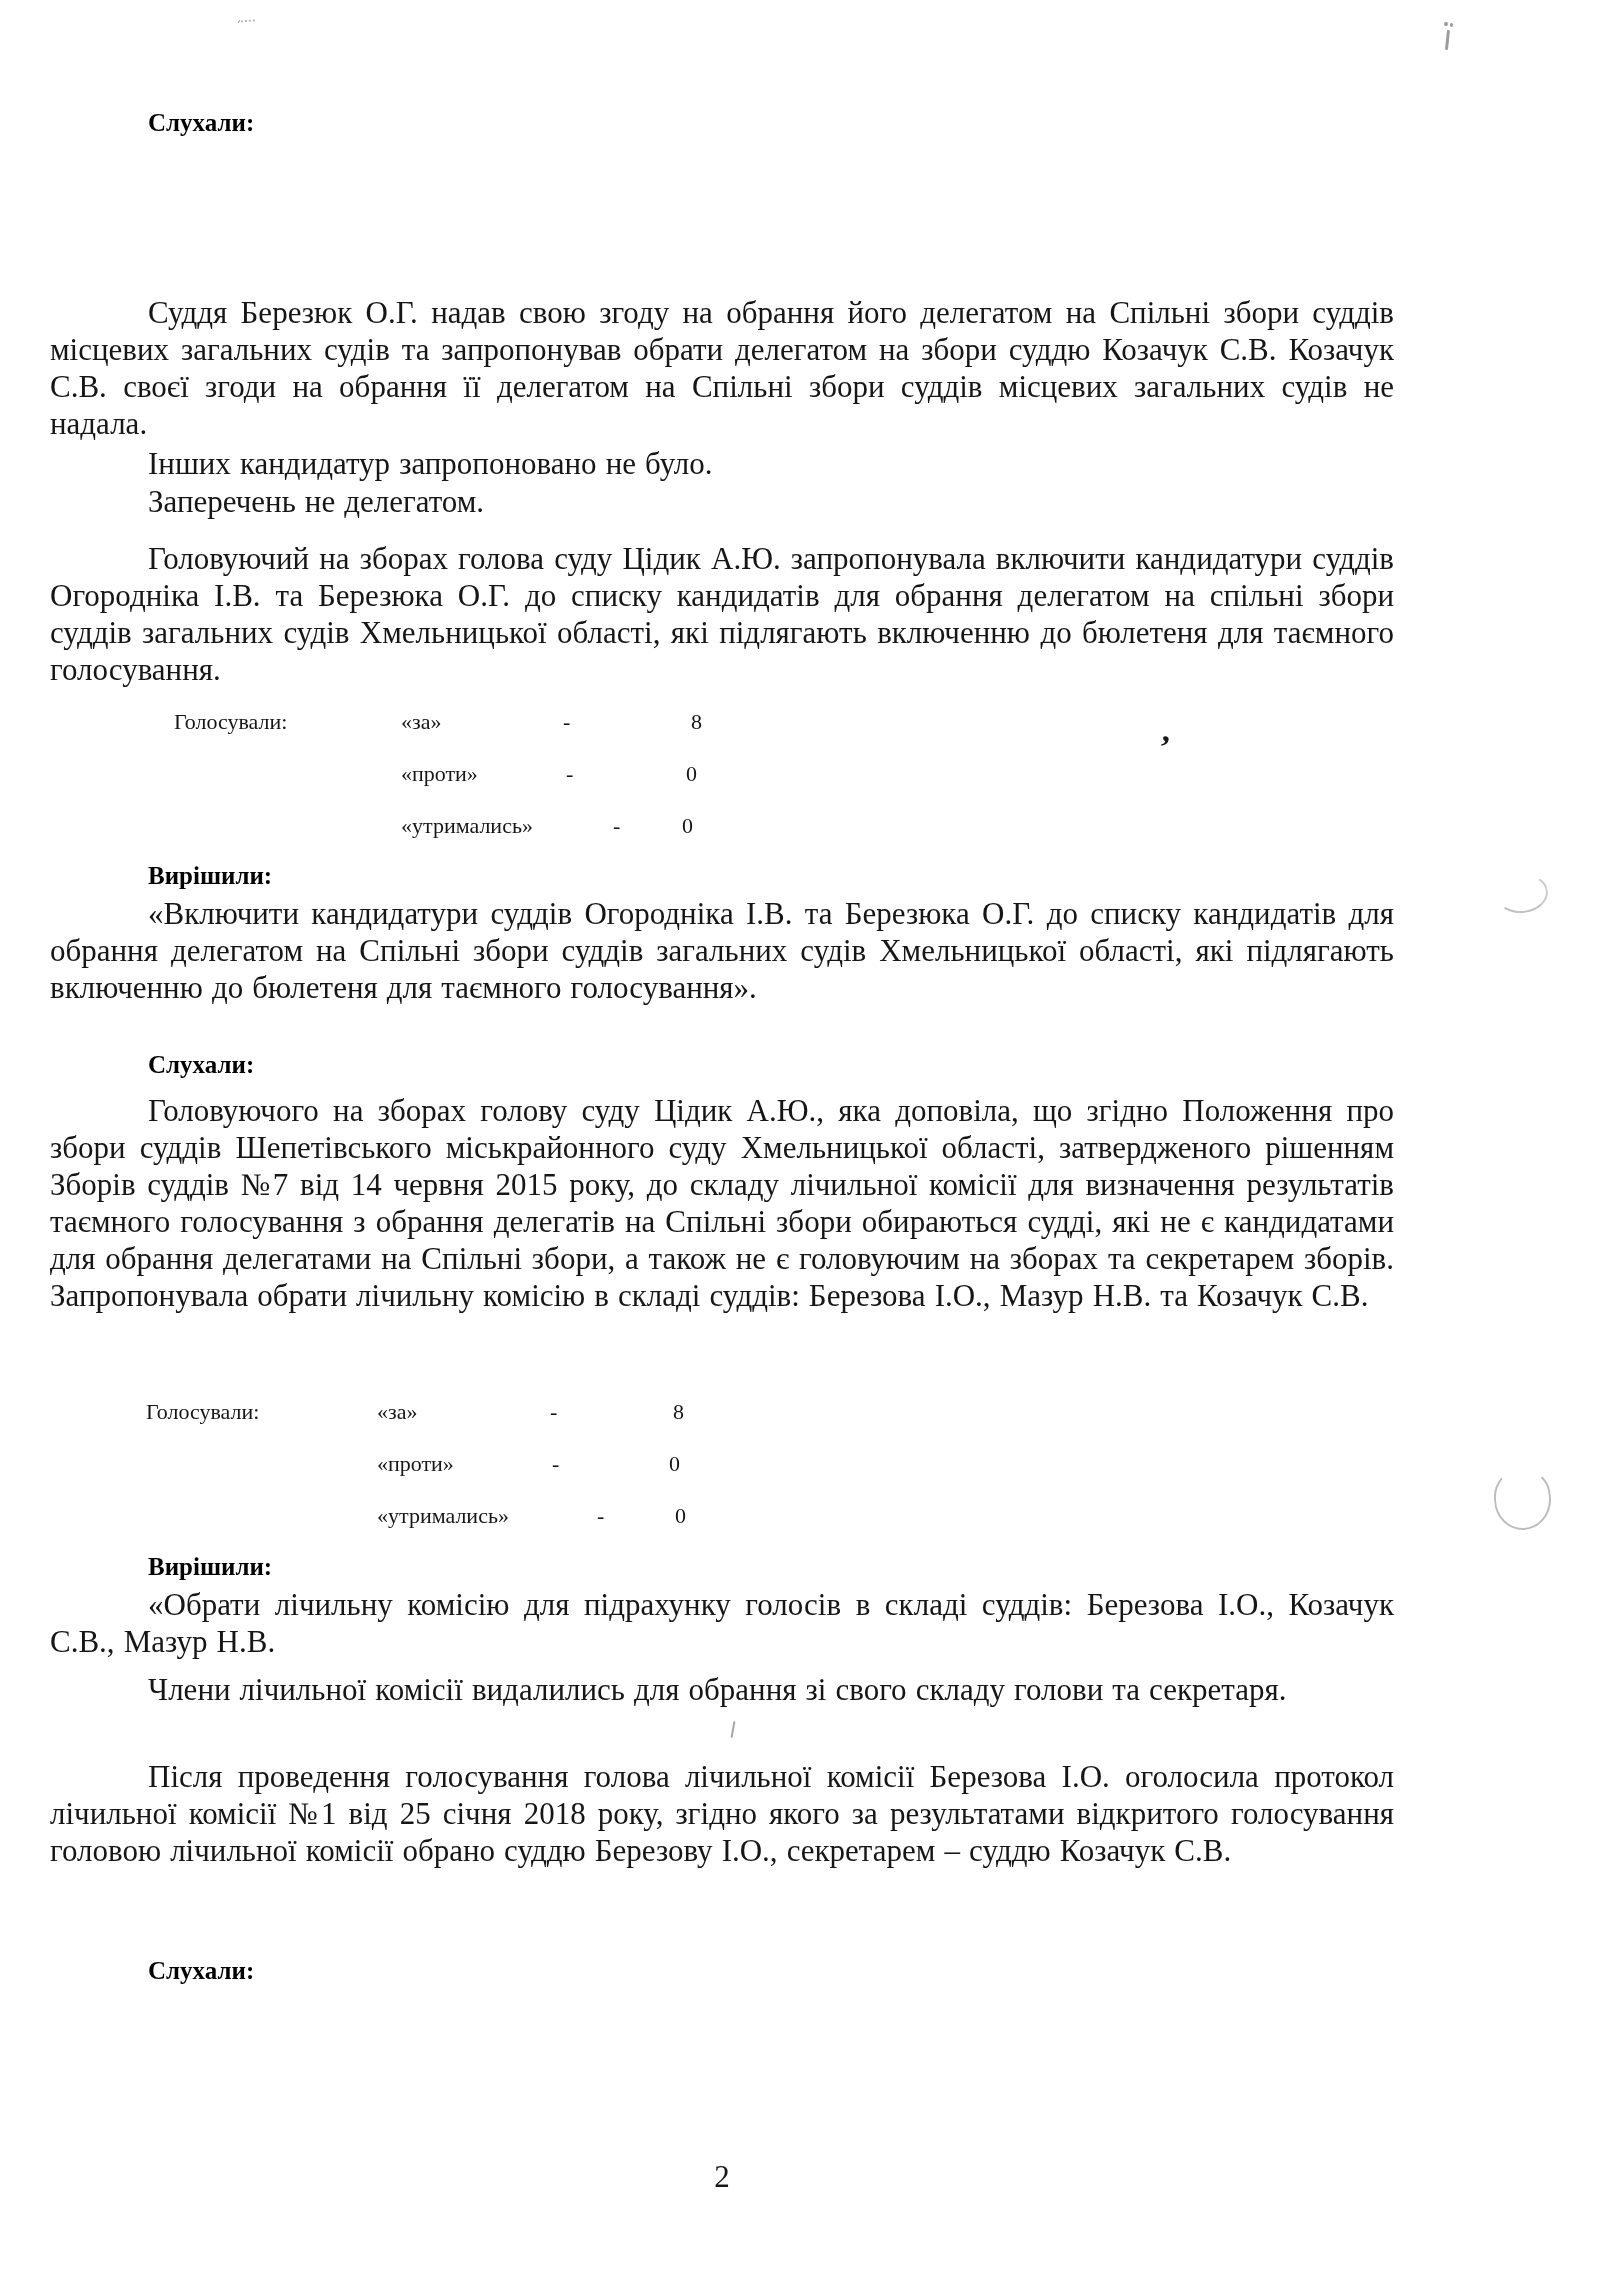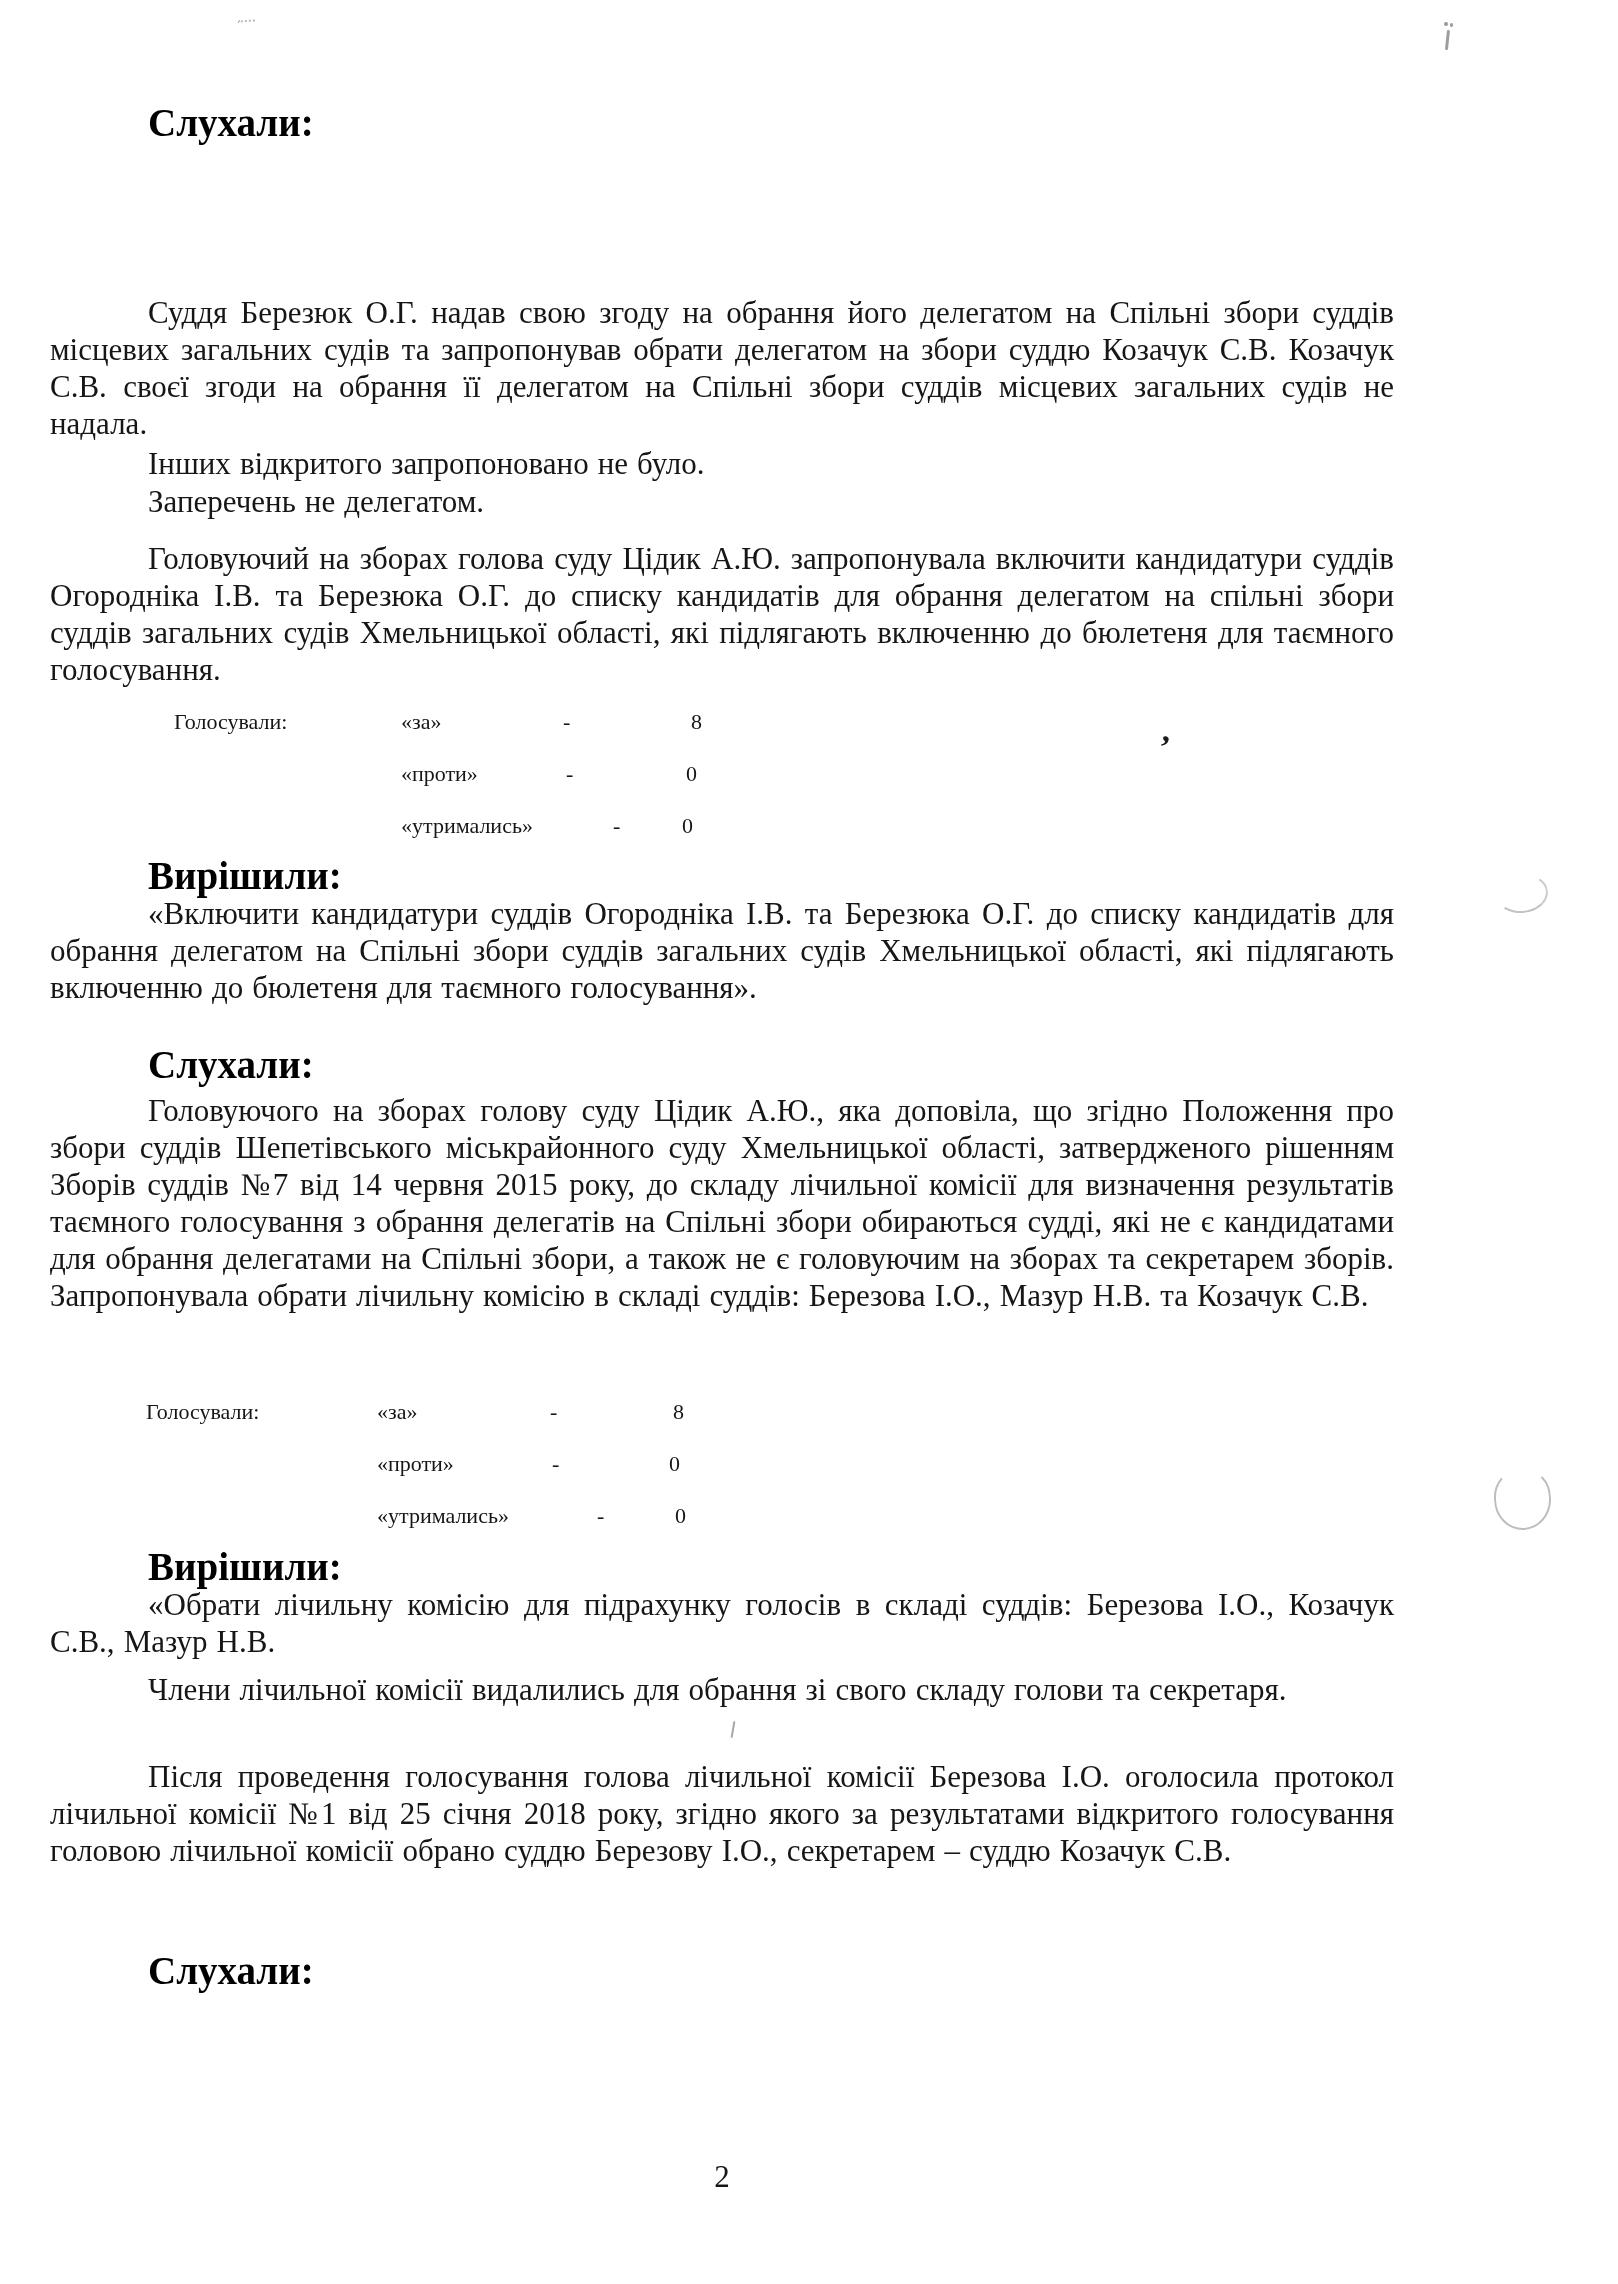--- a/index.html
+++ b/index.html
@@ -22,21 +22,21 @@
     line-height: 37px;
     text-align: justify;
     color: #161616;
     word-spacing: 1.3px;
   }
   .para { text-indent: 98px; }
   .heading {
     position: absolute;
     left: 148px;
     margin: 0;
-    font-size: 39px;
+    font-size: 25px;
     line-height: 37px;
     font-weight: bold;
     color: #000000;
   }
   
   .vote-block { position: absolute; left: 50px; width: 1344px; height: 150px; }
   .vote-row { position: absolute; width: 100%; height: 37px; }
   .vote-row span {
     position: absolute;
     top: 0;
@@ -108,21 +108,21 @@
       <i class="d2"></i>
       <i class="t1"></i>
   </div>
   <div class="artifact a-apostrophe">’</div>
   <div class="artifact a-arc1"></div>
   <div class="artifact a-arc2"></div>
   <div class="artifact a-slash"></div>
 
   <h2 class="heading" style="top:104px">Слухали:</h2>
   <p class="doc-block para" style="top:294px">Суддя Березюк О.Г. надав свою згоду на обрання його делегатом на Спільні збори суддів місцевих загальних судів та запропонував обрати делегатом на збори суддю Козачук С.В. Козачук С.В. своєї згоди на обрання її делегатом на Спільні збори суддів місцевих загальних судів не надала.</p>
-  <p class="doc-block para" style="top:445px">Інших відкритого запропоновано не було.</p>
+  <p class="doc-block para" style="top:445px">Інших кандидатур запропоновано не було.</p>
   <p class="doc-block para" style="top:483px">Заперечень не делегатом.</p>
   <p class="doc-block para" style="top:540px">Головуючий на зборах голова суду Цідик А.Ю. запропонувала включити кандидатури суддів Огородніка І.В. та Березюка О.Г. до списку кандидатів для обрання делегатом на спільні збори суддів загальних судів Хмельницької області, які підлягають включенню до бюлетеня для таємного голосування.</p>
 
   <div class="vote-block" style="top:703px">
     <div class="vote-row" style="top:0">
       <span style="left:124px">Голосували:</span>
       <span style="left:351px">«за»</span>
       <span style="left:513px">-</span>
       <span style="left:641px">8</span>
     </div>

